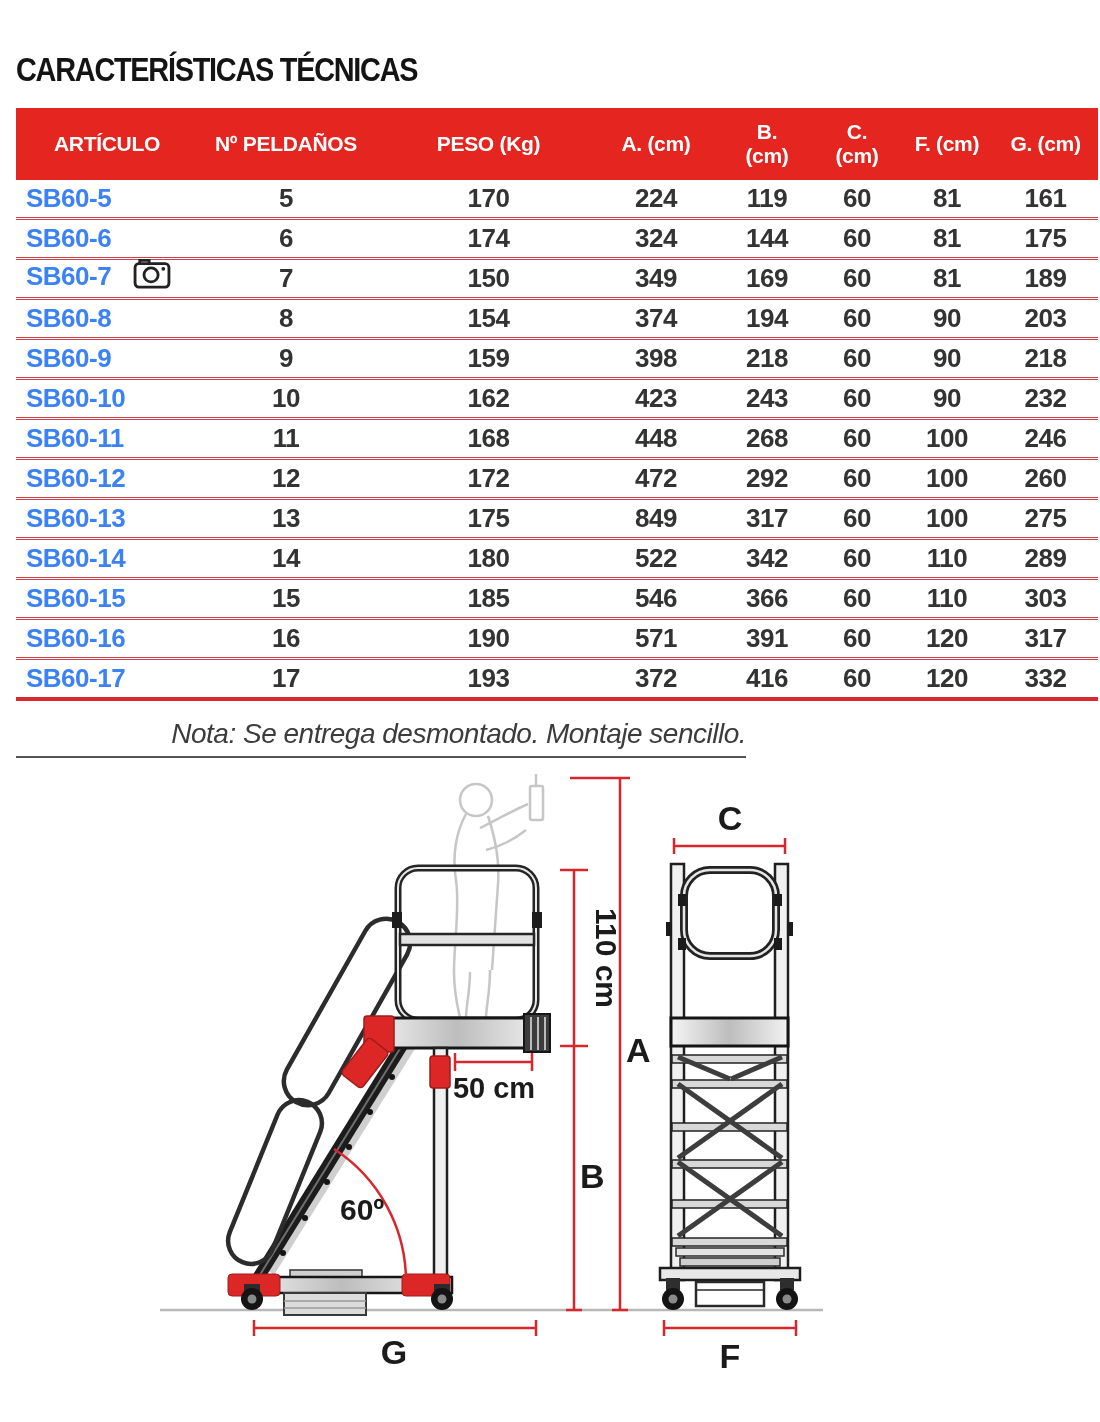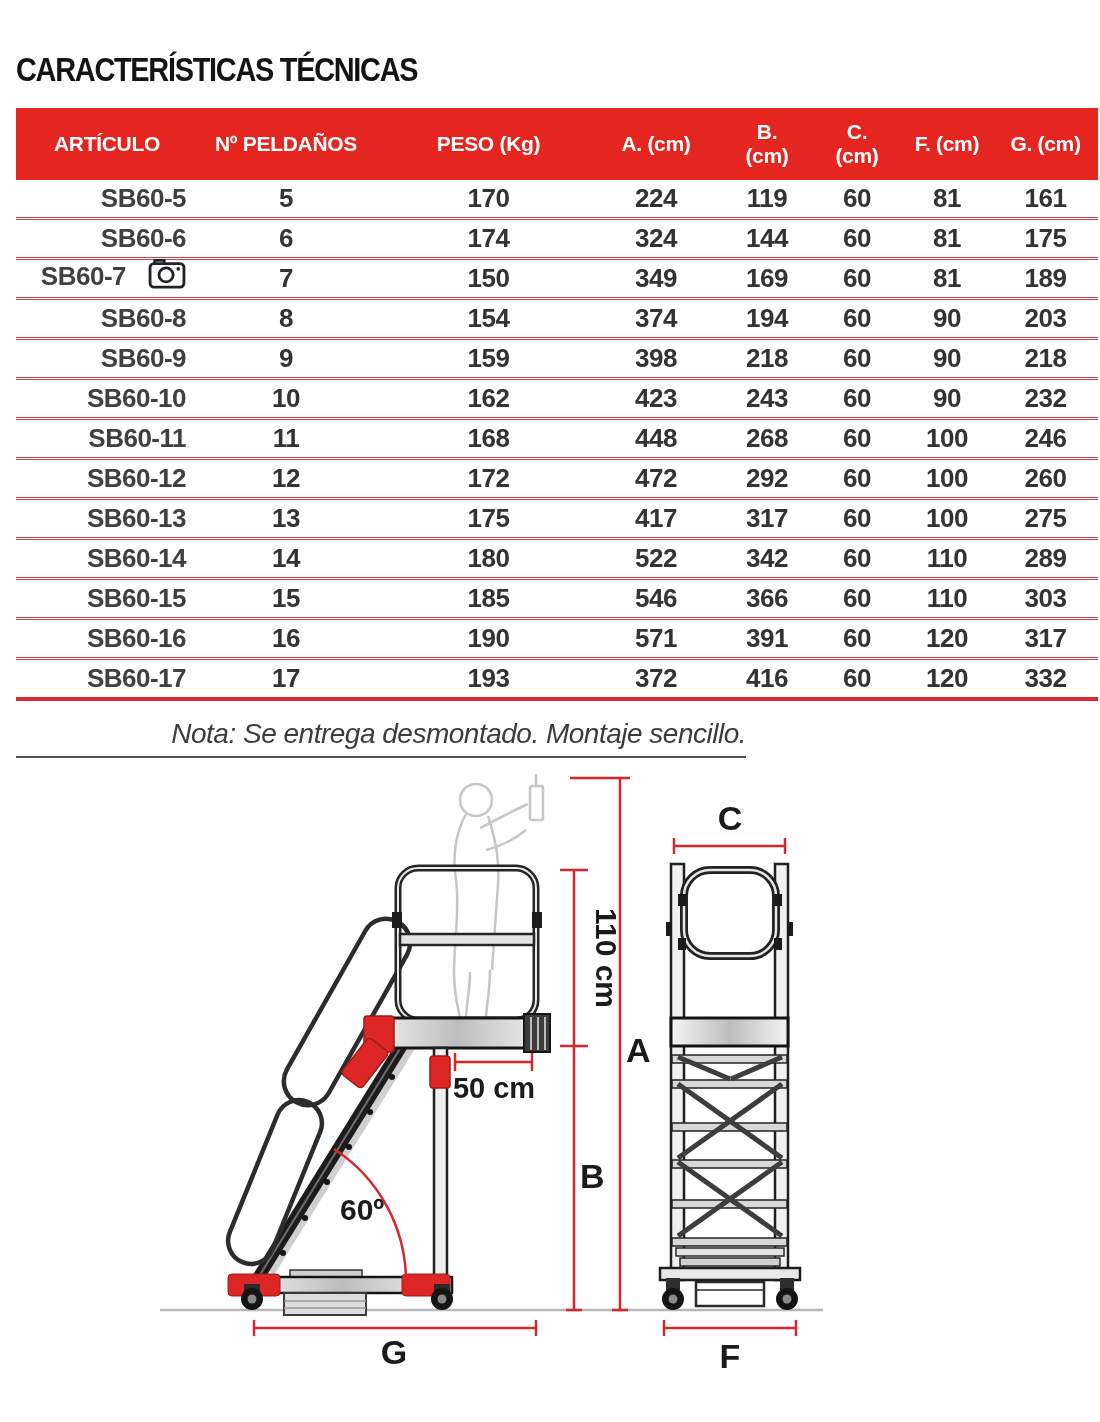--- a/index.html
+++ b/index.html
@@ -24,21 +24,21 @@
   table.spec thead th.c1{text-align:center;padding-left:12px;}
   table.spec thead th.narrow span{display:inline-block;max-width:52px;line-height:1.15;}
   table.spec tbody td{
     height:37px;padding:0;text-align:center;vertical-align:middle;
     font-size:26px;font-weight:700;color:#333333;letter-spacing:-0.5px;
     background:#ffffff;
   }
   table.spec tbody tr{border-bottom:3px double #cf4046;}
   table.spec tbody tr:last-child{border-bottom:4px solid #d8292f;}
   table.spec tbody td.art{
-    text-align:right;padding-left:10px;color:#404040;white-space:nowrap;
+    text-align:left;padding-left:10px;color:#3b82f6;white-space:nowrap;
   }
   table.spec tbody td.art .cam{
     display:inline-block;vertical-align:middle;margin-left:22px;margin-top:-4px;
   }
   .note{
     position:absolute;left:8px;top:718px;width:730px;
     font-size:28px;font-style:italic;color:#3c3c3c;letter-spacing:-0.5px;
     padding-bottom:6px;border-bottom:2px solid #555555;text-align:right;
   }
   .diagram{position:absolute;left:0;top:772px;width:1100px;height:650px;}
@@ -160,21 +160,21 @@
         <td>472</td>
         <td>292</td>
         <td>60</td>
         <td>100</td>
         <td>260</td>
       </tr>
       <tr>
         <td class="art"><span>SB60-13</span></td>
         <td>13</td>
         <td>175</td>
-        <td>417</td>
+        <td>849</td>
         <td>317</td>
         <td>60</td>
         <td>100</td>
         <td>275</td>
       </tr>
       <tr>
         <td class="art"><span>SB60-14</span></td>
         <td>14</td>
         <td>180</td>
         <td>522</td>

